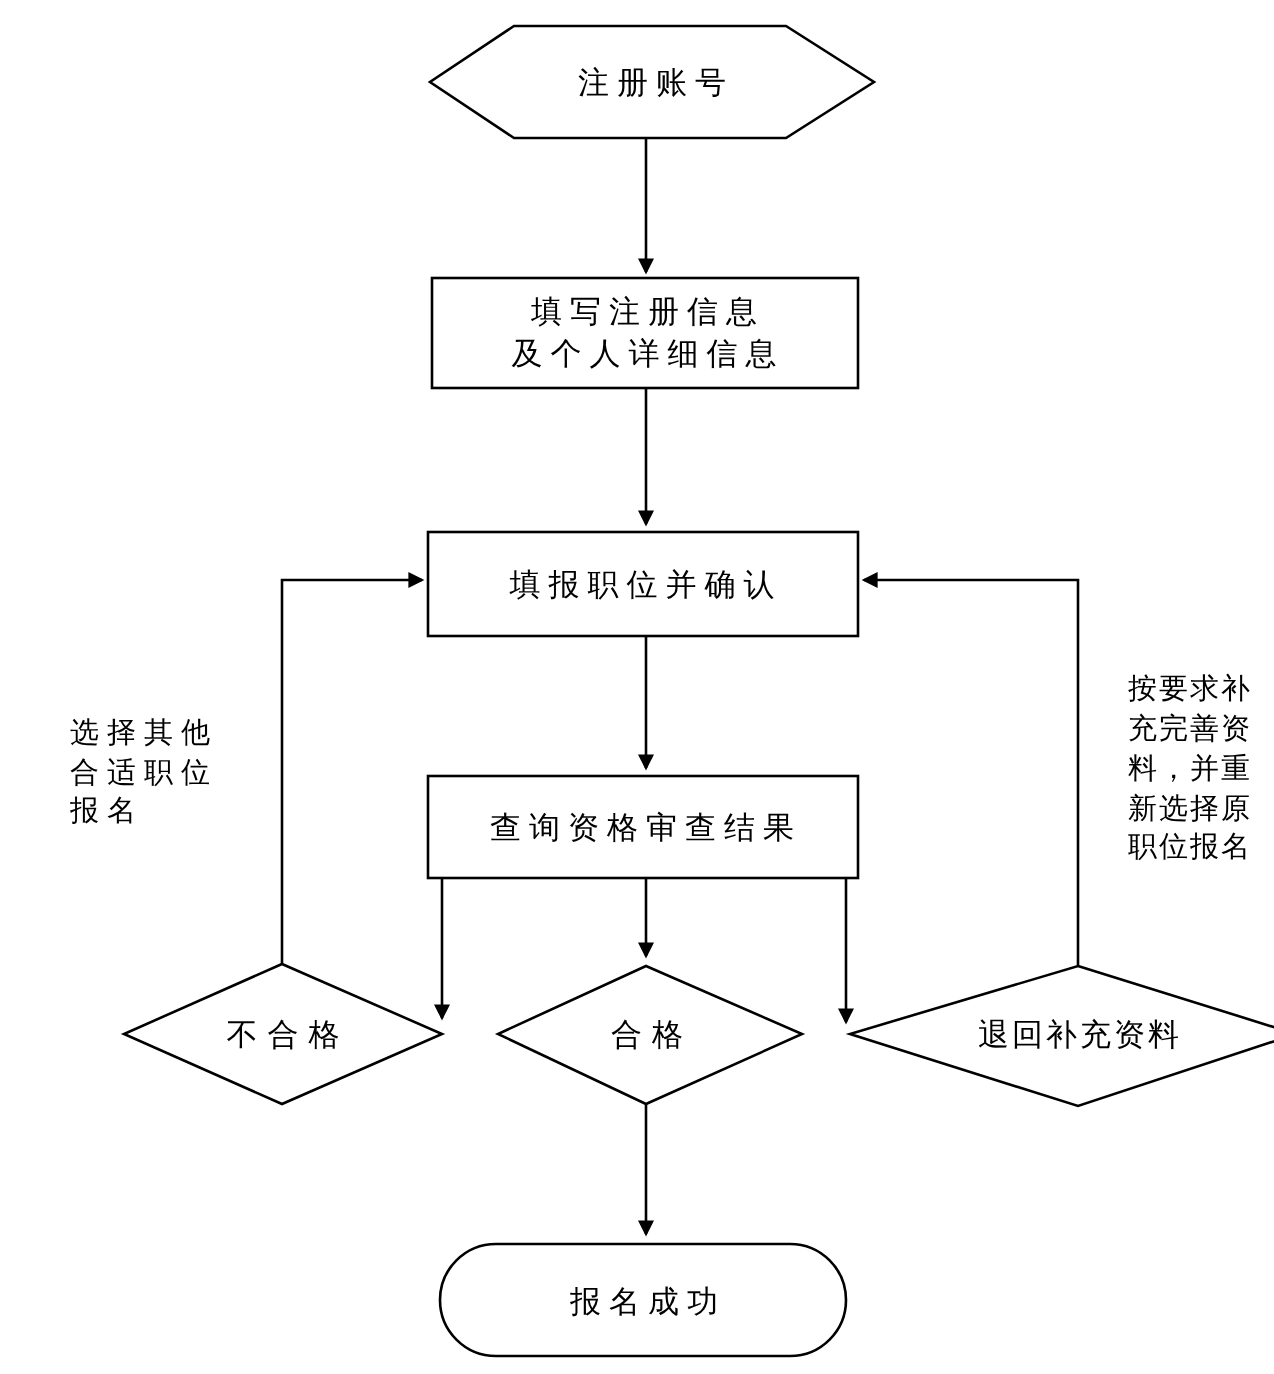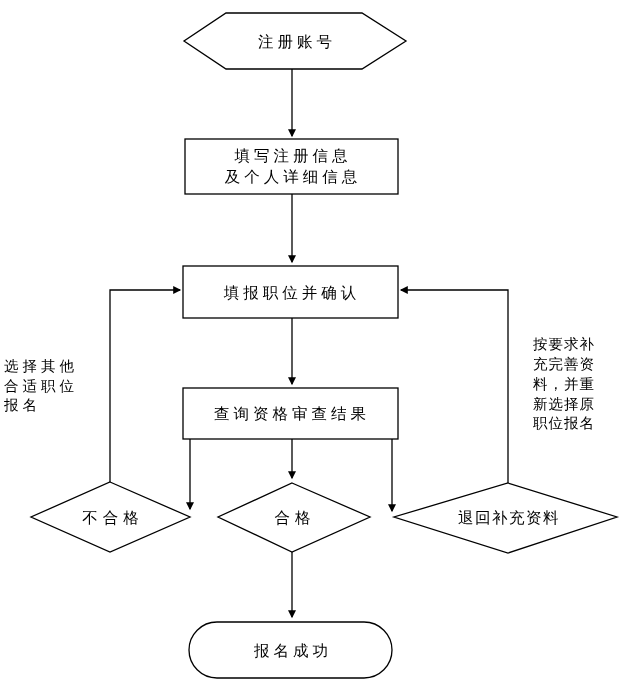--- a/index.html
+++ b/index.html
@@ -8,20 +8,21 @@
     background:#ffffff;
     width:637px;
     height:687px;
     overflow:hidden;
   }
   .canvas{
     position:relative;
     width:590px;
     height:687px;
     background:#ffffff;
+    padding-left:31px;
   }
   svg{display:block}
   .shape{
     fill:#ffffff;
     stroke:#000000;
     stroke-width:1.3;
   }
   .edge{
     fill:none;
     stroke:#000000;

